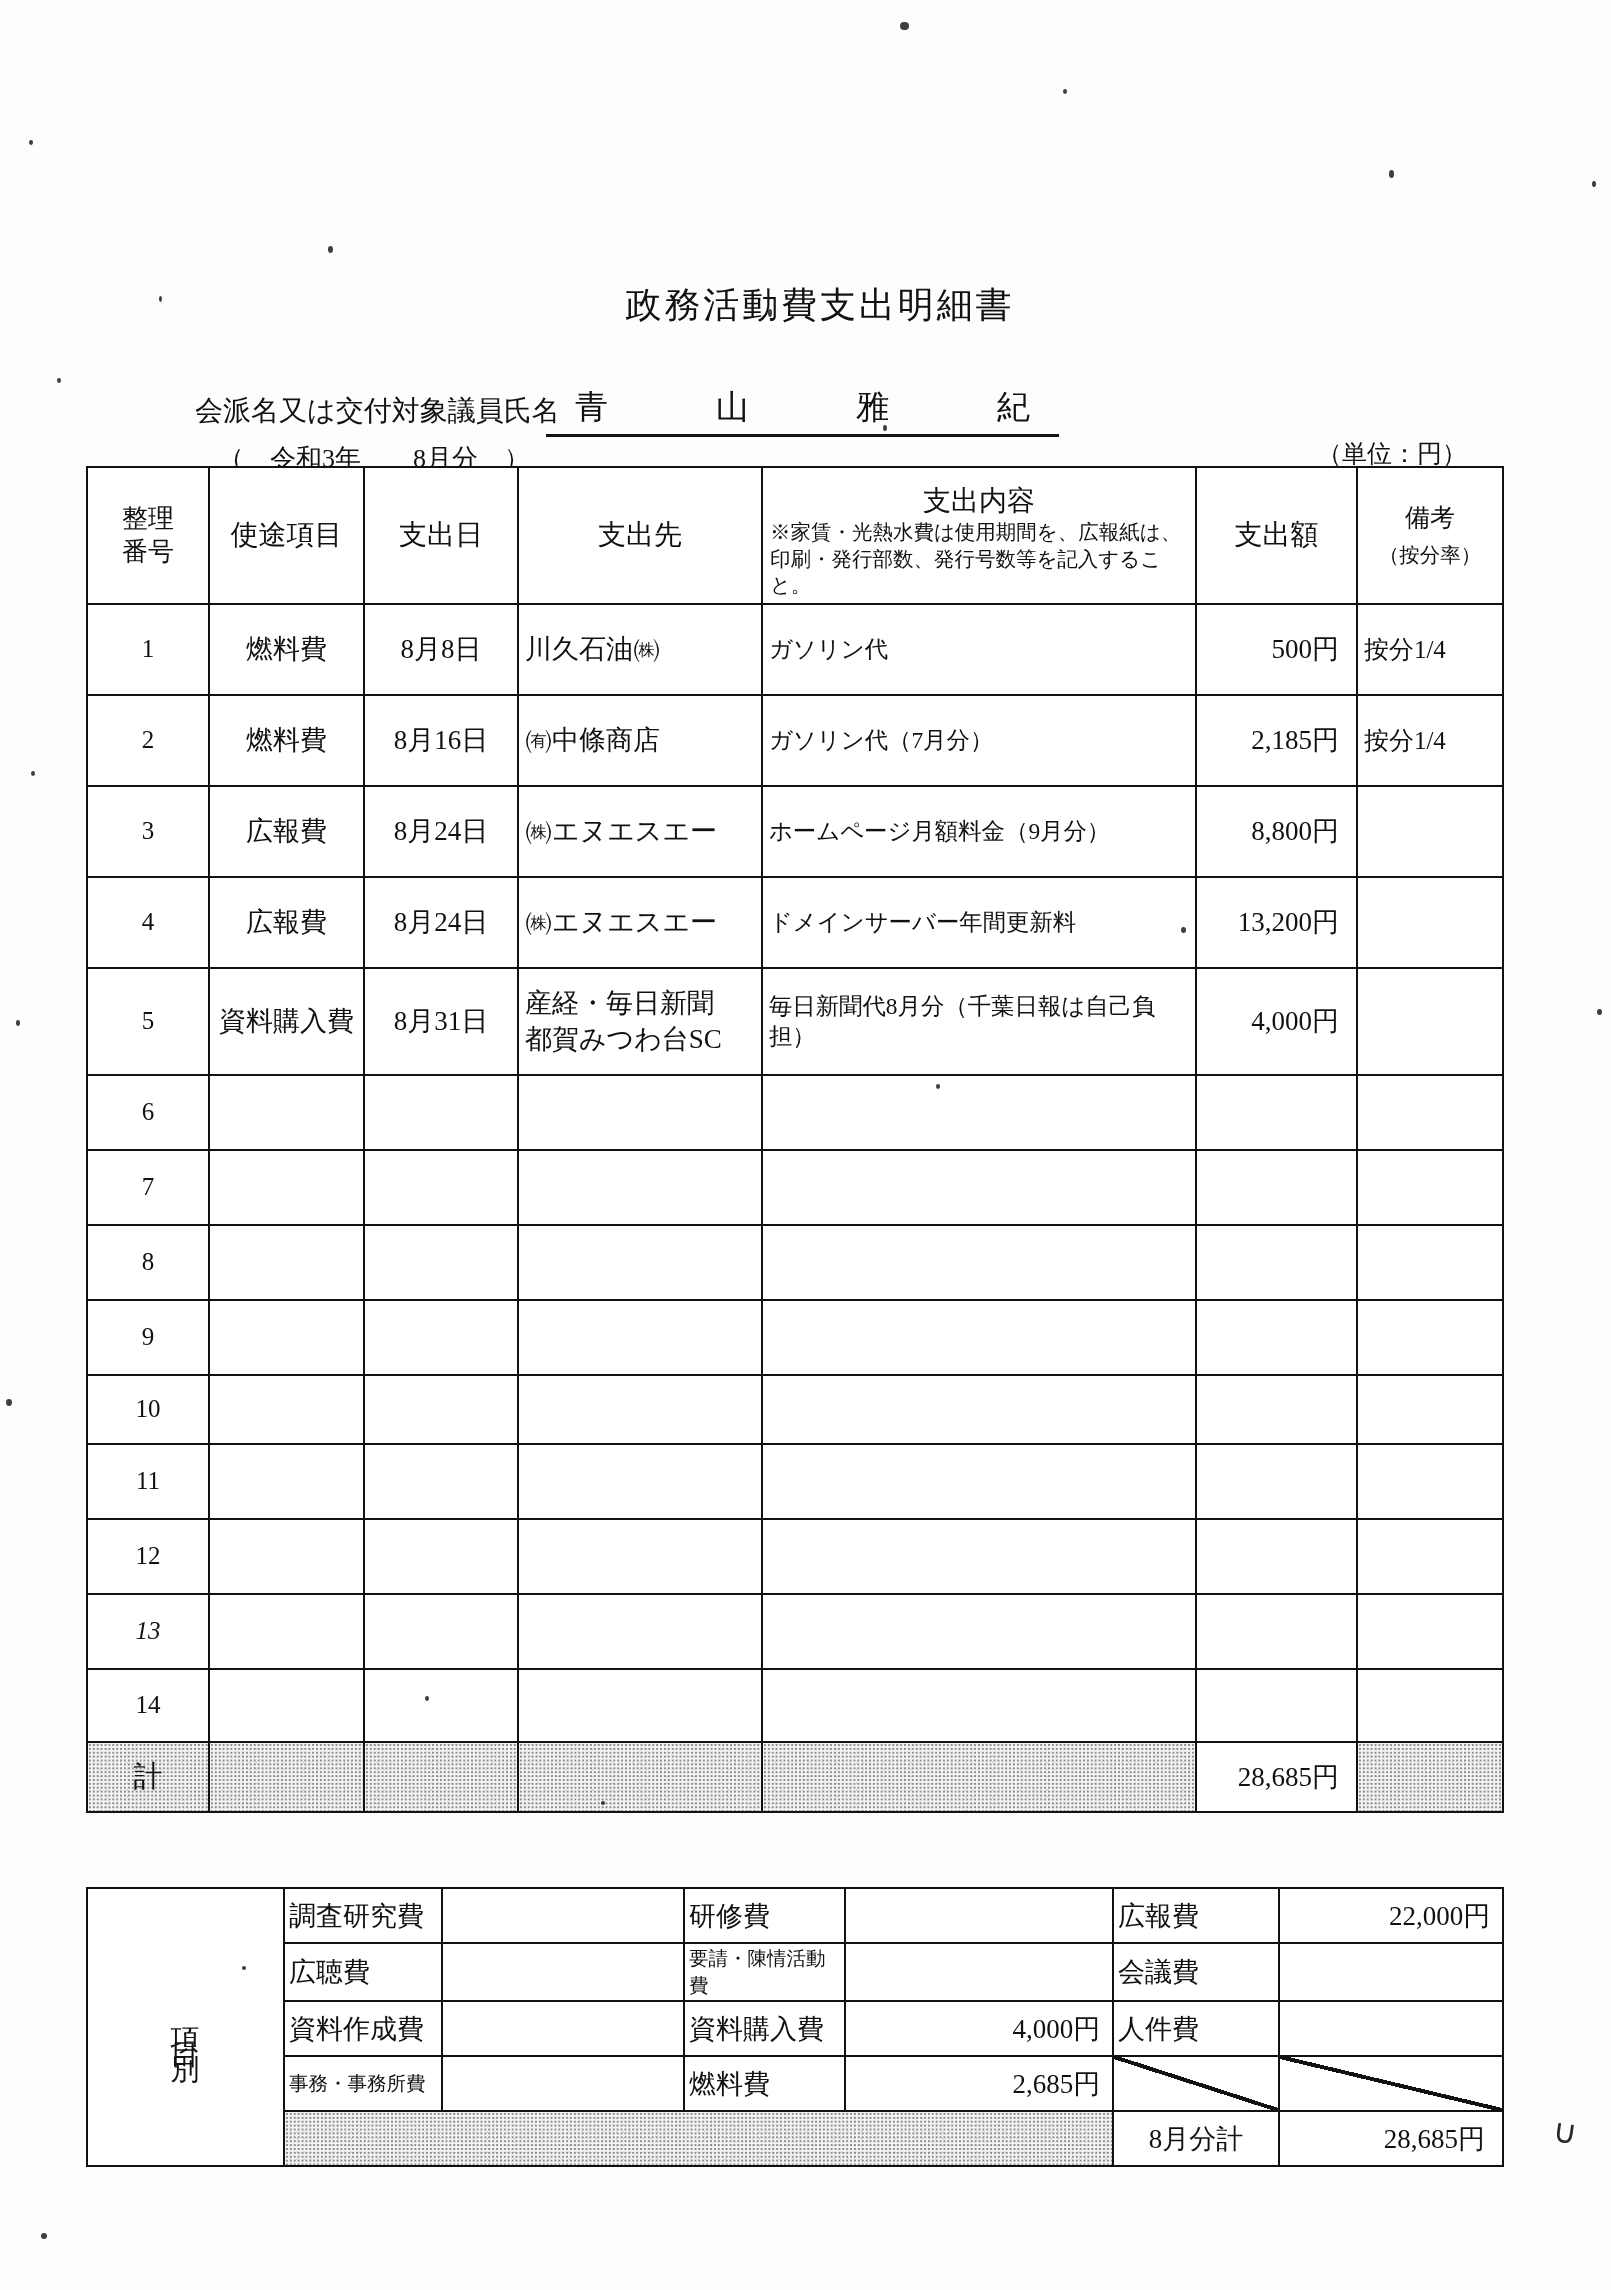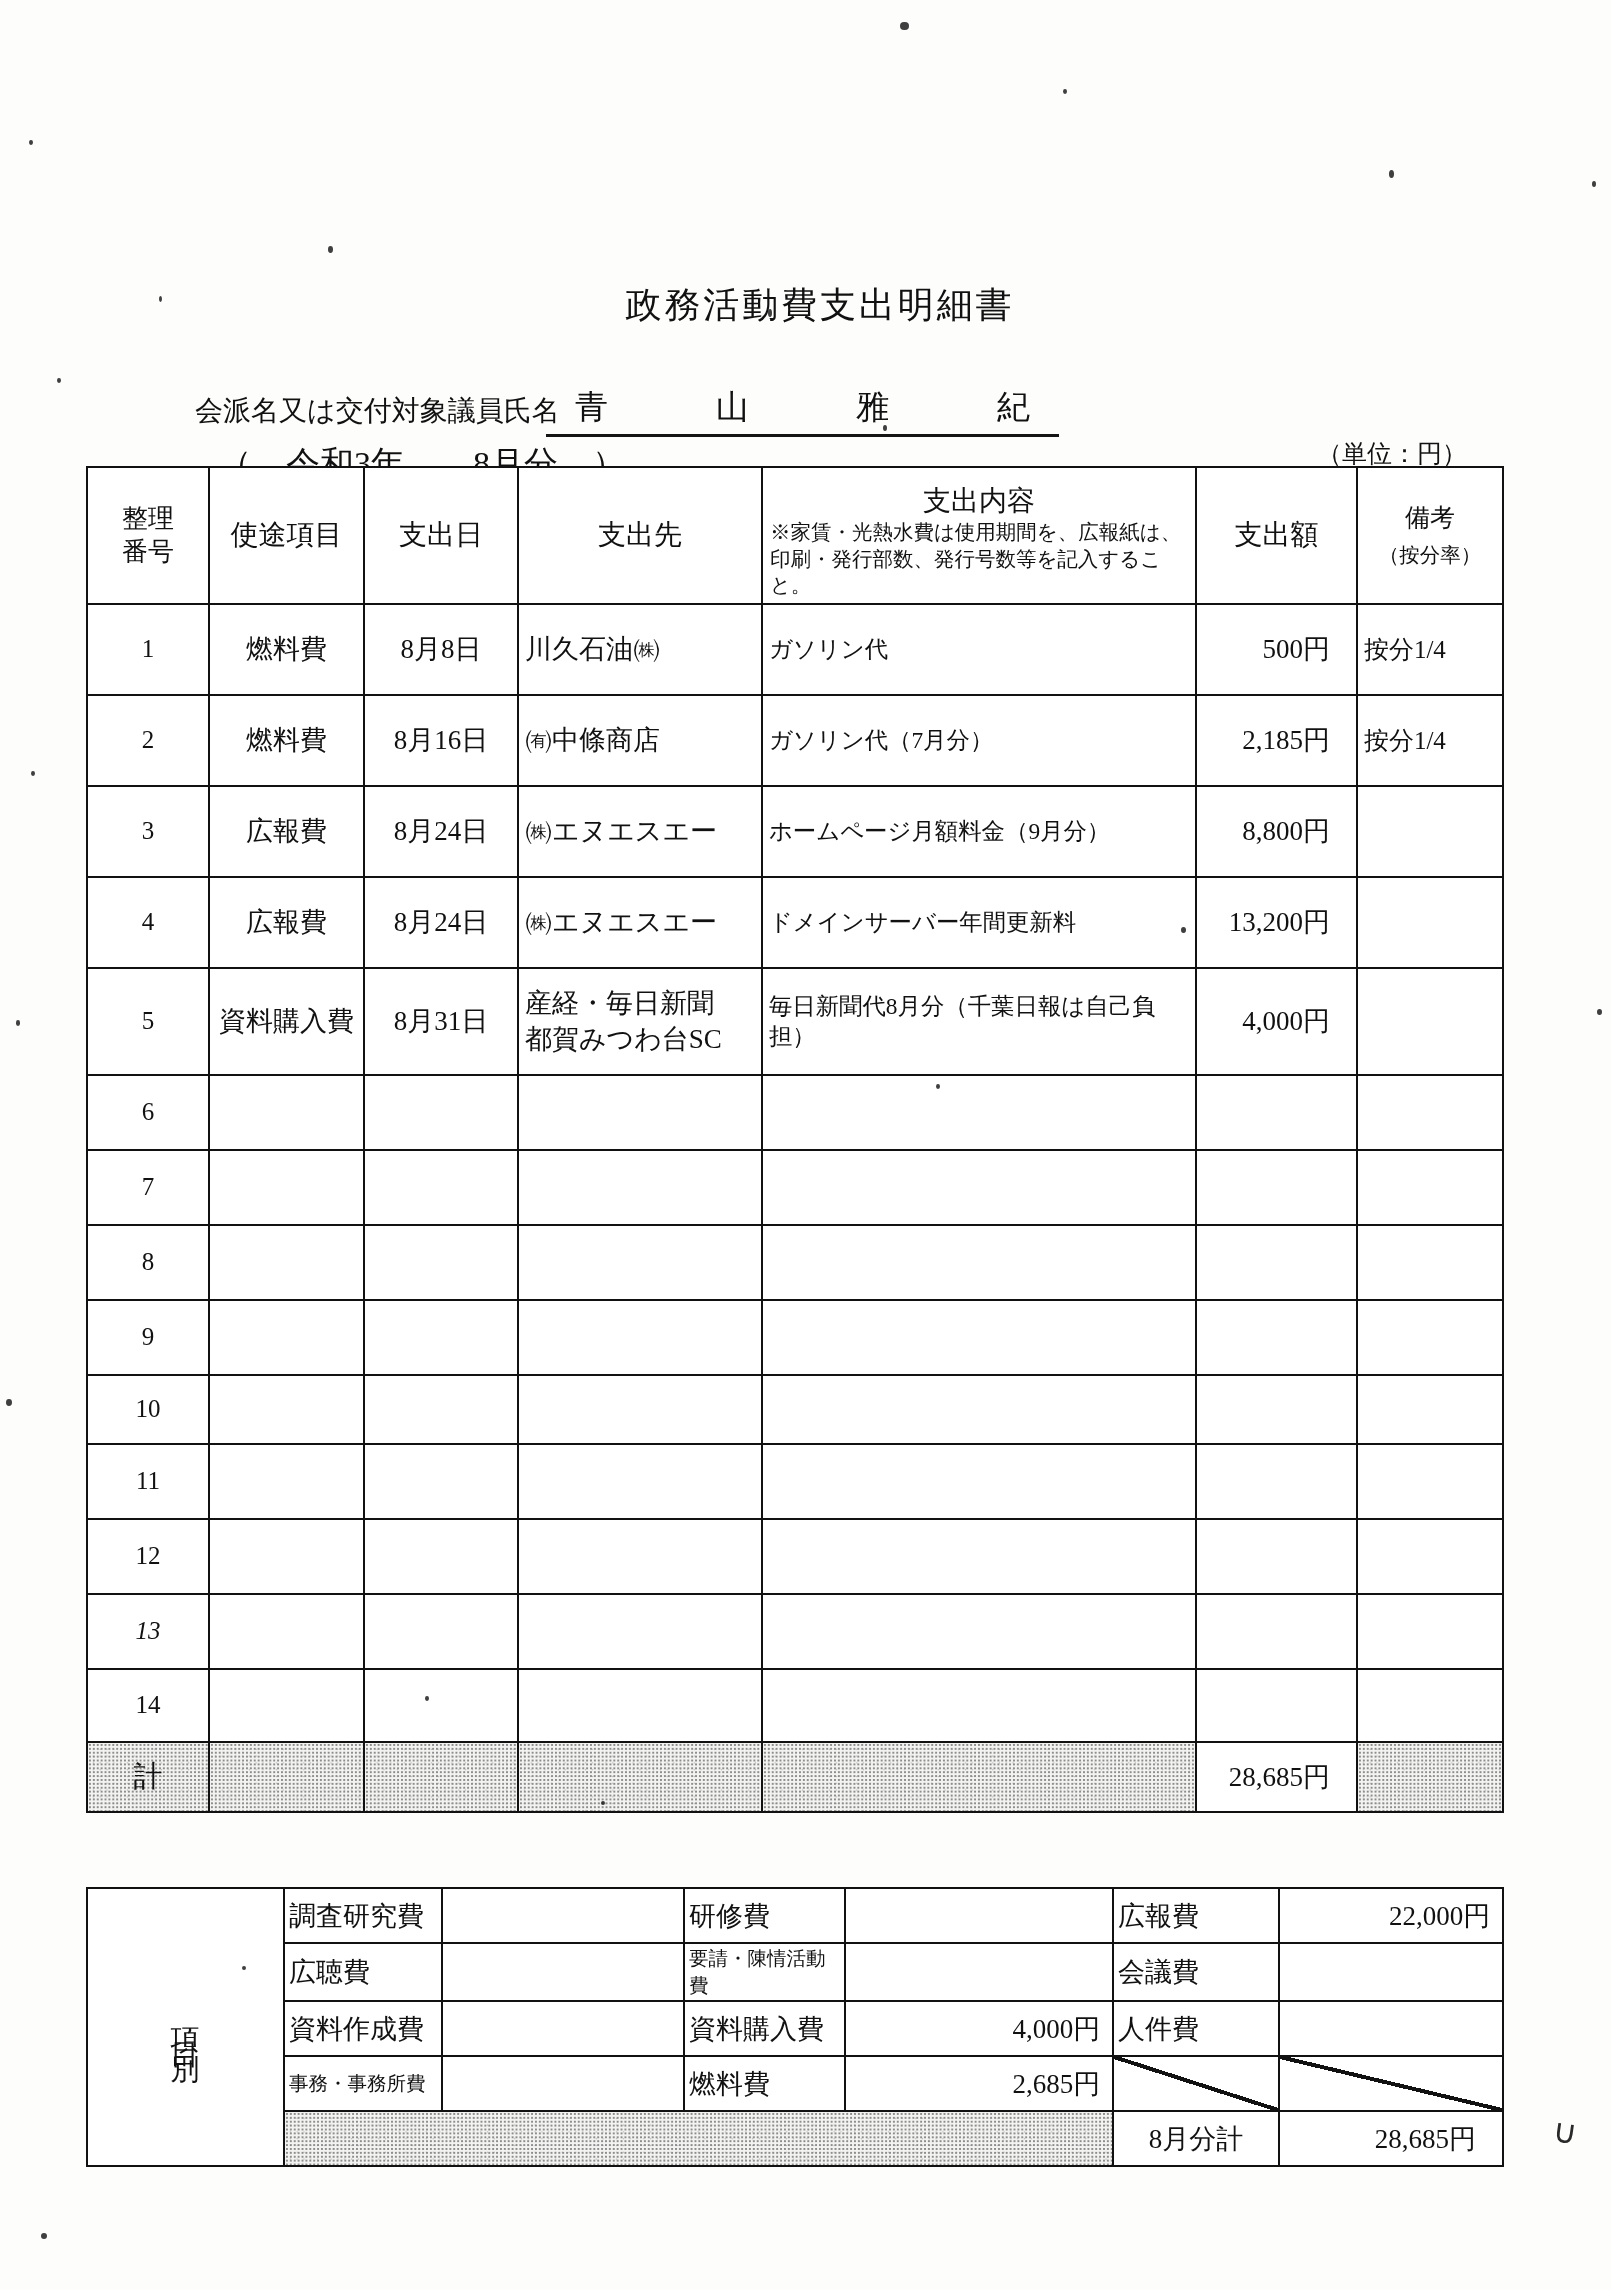--- a/index.html
+++ b/index.html
@@ -11,33 +11,33 @@
   .abs{position:absolute;}
 
   
   #title{top:281px;left:0;width:1611px;text-align:center;font-size:36px;letter-spacing:2.9px;text-indent:29px;}
   #name-label{top:392px;left:195px;font-size:28px;white-space:nowrap;}
   #name-field{
     top:380px;left:546px;width:513px;height:57px;border-bottom:3.9px solid #151515;
     display:flex;justify-content:space-between;align-items:flex-end;
     padding:0 29px 3.9px 29px;box-sizing:border-box;font-size:33px;
   }
-  #period{top:441px;left:218px;font-size:34px;white-space:nowrap;}
+  #period{top:441px;left:218px;font-size:26px;white-space:nowrap;}
   #unit-note{top:437px;left:1317px;font-size:25px;white-space:nowrap;}
 
   
   table{border-collapse:collapse;table-layout:fixed;background:#fff;}
   #main-table{top:466px;left:86px;width:1416px;border:2.9px solid #111;}
   #summary-table{top:1887px;left:86px;width:1416px;border:2.9px solid #111;}
   td,th{border:2px solid #111;vertical-align:middle;overflow:hidden;}
   th{font-weight:normal;font-size:28px;line-height:1.3;}
 
   .c{text-align:center;}
   .l{text-align:left;padding-left:5.9px;}
-  .r{text-align:right;padding-right:26px;}
+  .r{text-align:right;padding-right:17px;}
   .fs21{font-size:20.5px;}
   .fs24{font-size:23.4px;line-height:1.3;}
   .fs26{font-size:25px;}
   .fs28{font-size:27px;}
   .fs30{font-size:29px;}
 
   #main-table td.l{padding-right:6px;}
   .hdr-desc .ttl{font-size:28px;text-align:center;padding-top:14px;}
   .hdr-desc .note{font-size:20.5px;text-align:left;line-height:1.28;padding:0 5.9px 3.9px 5.9px;}
 

